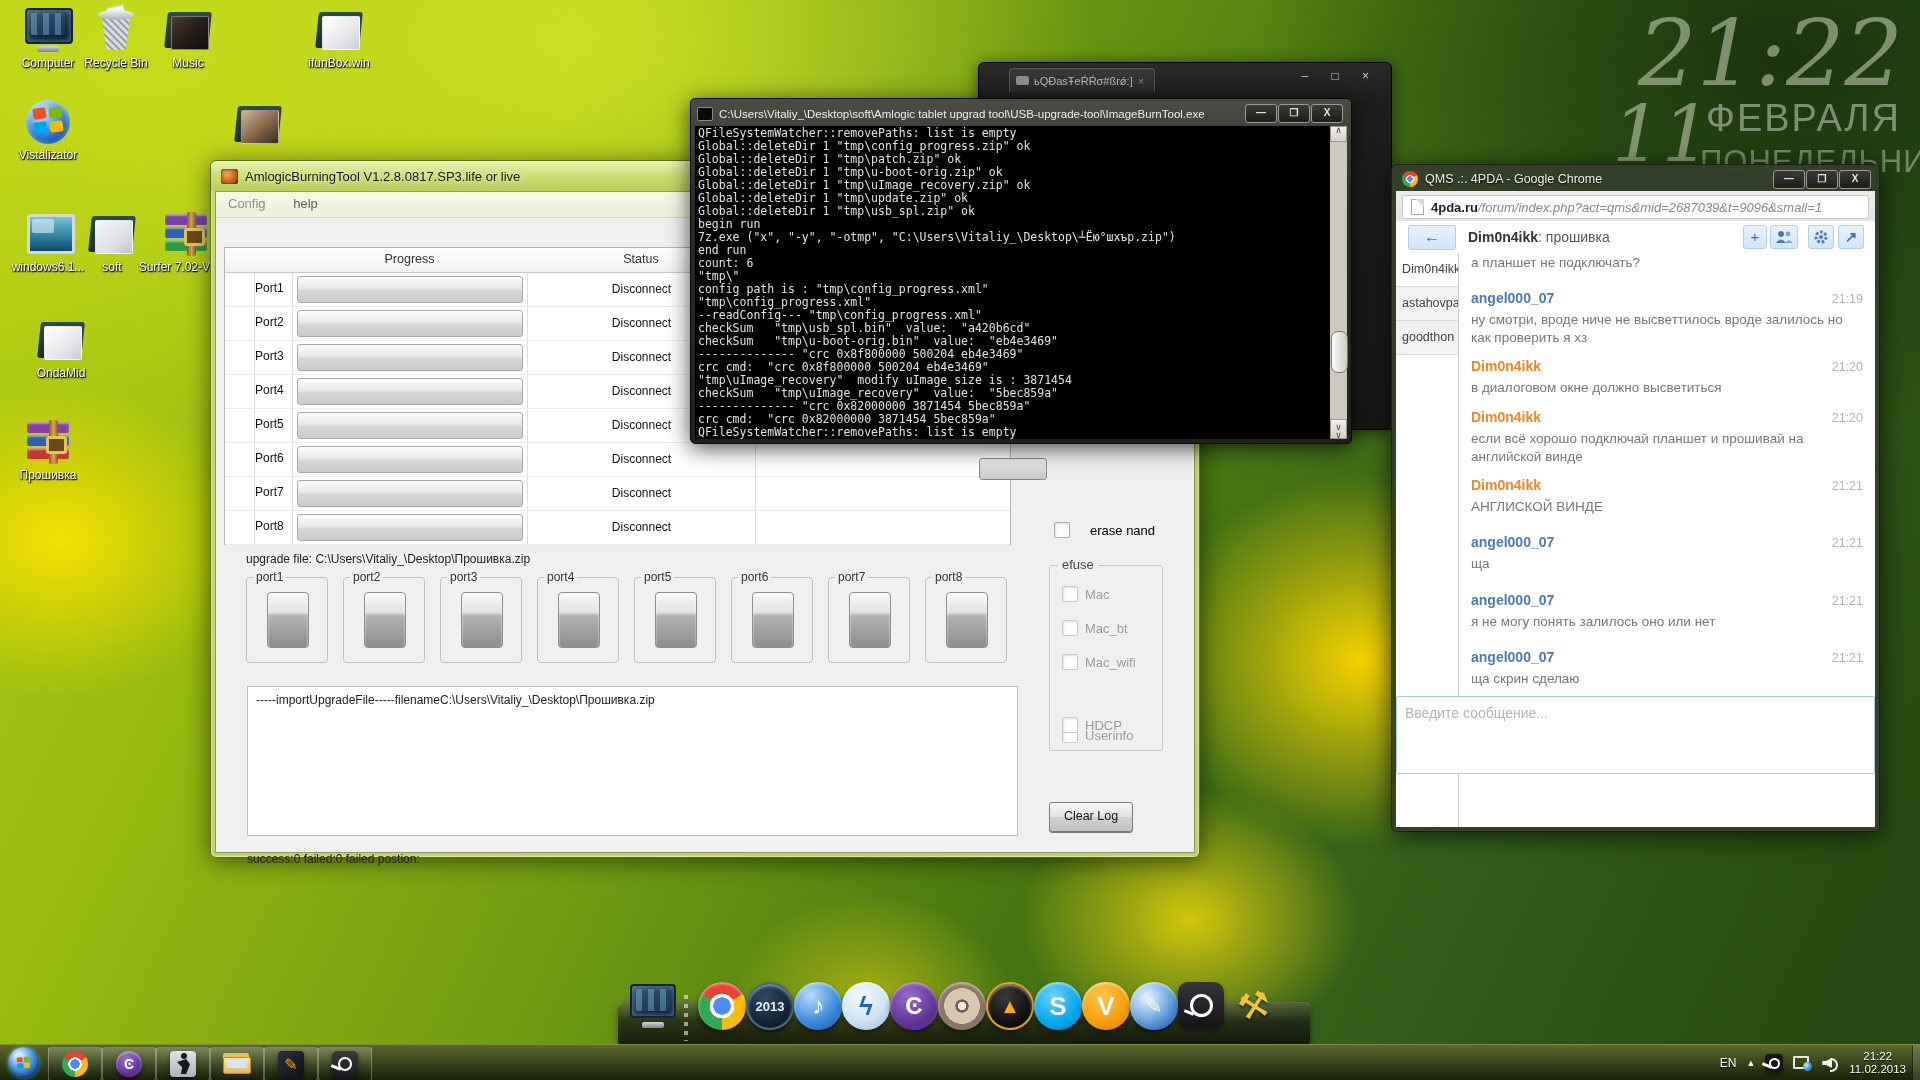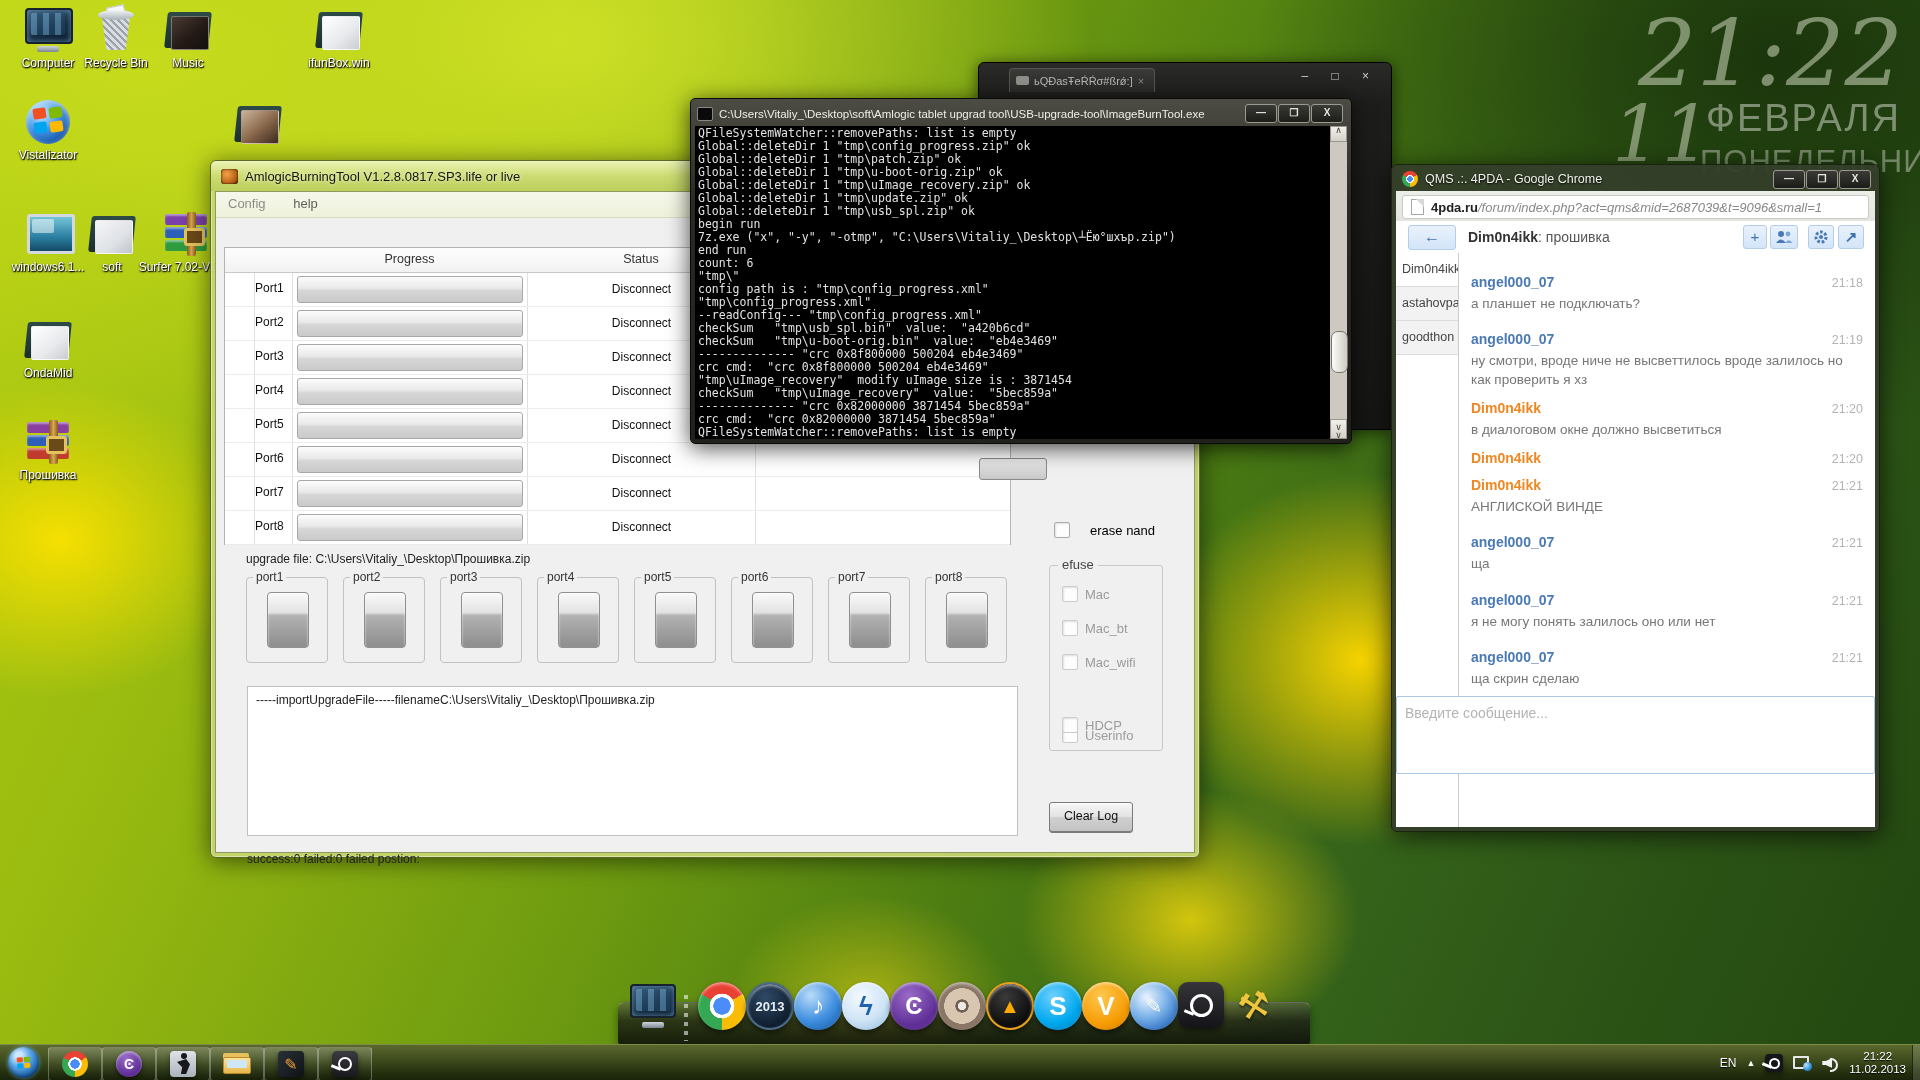--- a/index.html
+++ b/index.html
@@ -213,21 +213,21 @@
 <div class="abs dicon" style="left:138px;top:210px;">
   <div class="art art-books">
     <div class="b" style="top:4px;background:#7a3fa8;"></div>
     <div class="b" style="top:17px;background:#2e5fb8;"></div>
     <div class="b" style="top:30px;background:#2f9a3e;"></div>
     <div class="belt"></div>
       <div class="buckle"></div>
   </div>
   <div class="lbl">Surfer 7.02-V1.00</div>
 </div>
-<div class="abs dicon" style="left:0px;top:316px;">
+<div class="abs dicon" style="left:0px;top:316px;padding-left:13px;">
   <div class="art">
       <div class="folder-back"></div>
       <div class="folder-front ff-white"></div>
     </div>
   <div class="lbl">OndaMid</div>
 </div>
 <div class="abs dicon" style="left:0px;top:418px;">
   <div class="art art-books">
     <div class="b" style="top:4px;background:#8a3fa0;"></div>
     <div class="b" style="top:17px;background:#2e5fb8;"></div>
@@ -463,20 +463,21 @@
             <span class="u">Dim0n4ikk</span>
             <span class="t">21:20</span>
           </div>
           <div class="tx">в диалоговом окне должно высветиться</div>
         </div>
       <div class="msg orange">
           <div class="hd">
             <span class="u">Dim0n4ikk</span>
             <span class="t">21:20</span>
           </div>
+          <div class="tx">если всё хорошо подключай планшет и прошивай на английской винде</div>
         </div>
       <div class="msg orange">
           <div class="hd">
             <span class="u">Dim0n4ikk</span>
             <span class="t">21:21</span>
           </div>
           <div class="tx">АНГЛИСКОЙ ВИНДЕ</div>
         </div>
       <div class="msg blue">
           <div class="hd">

